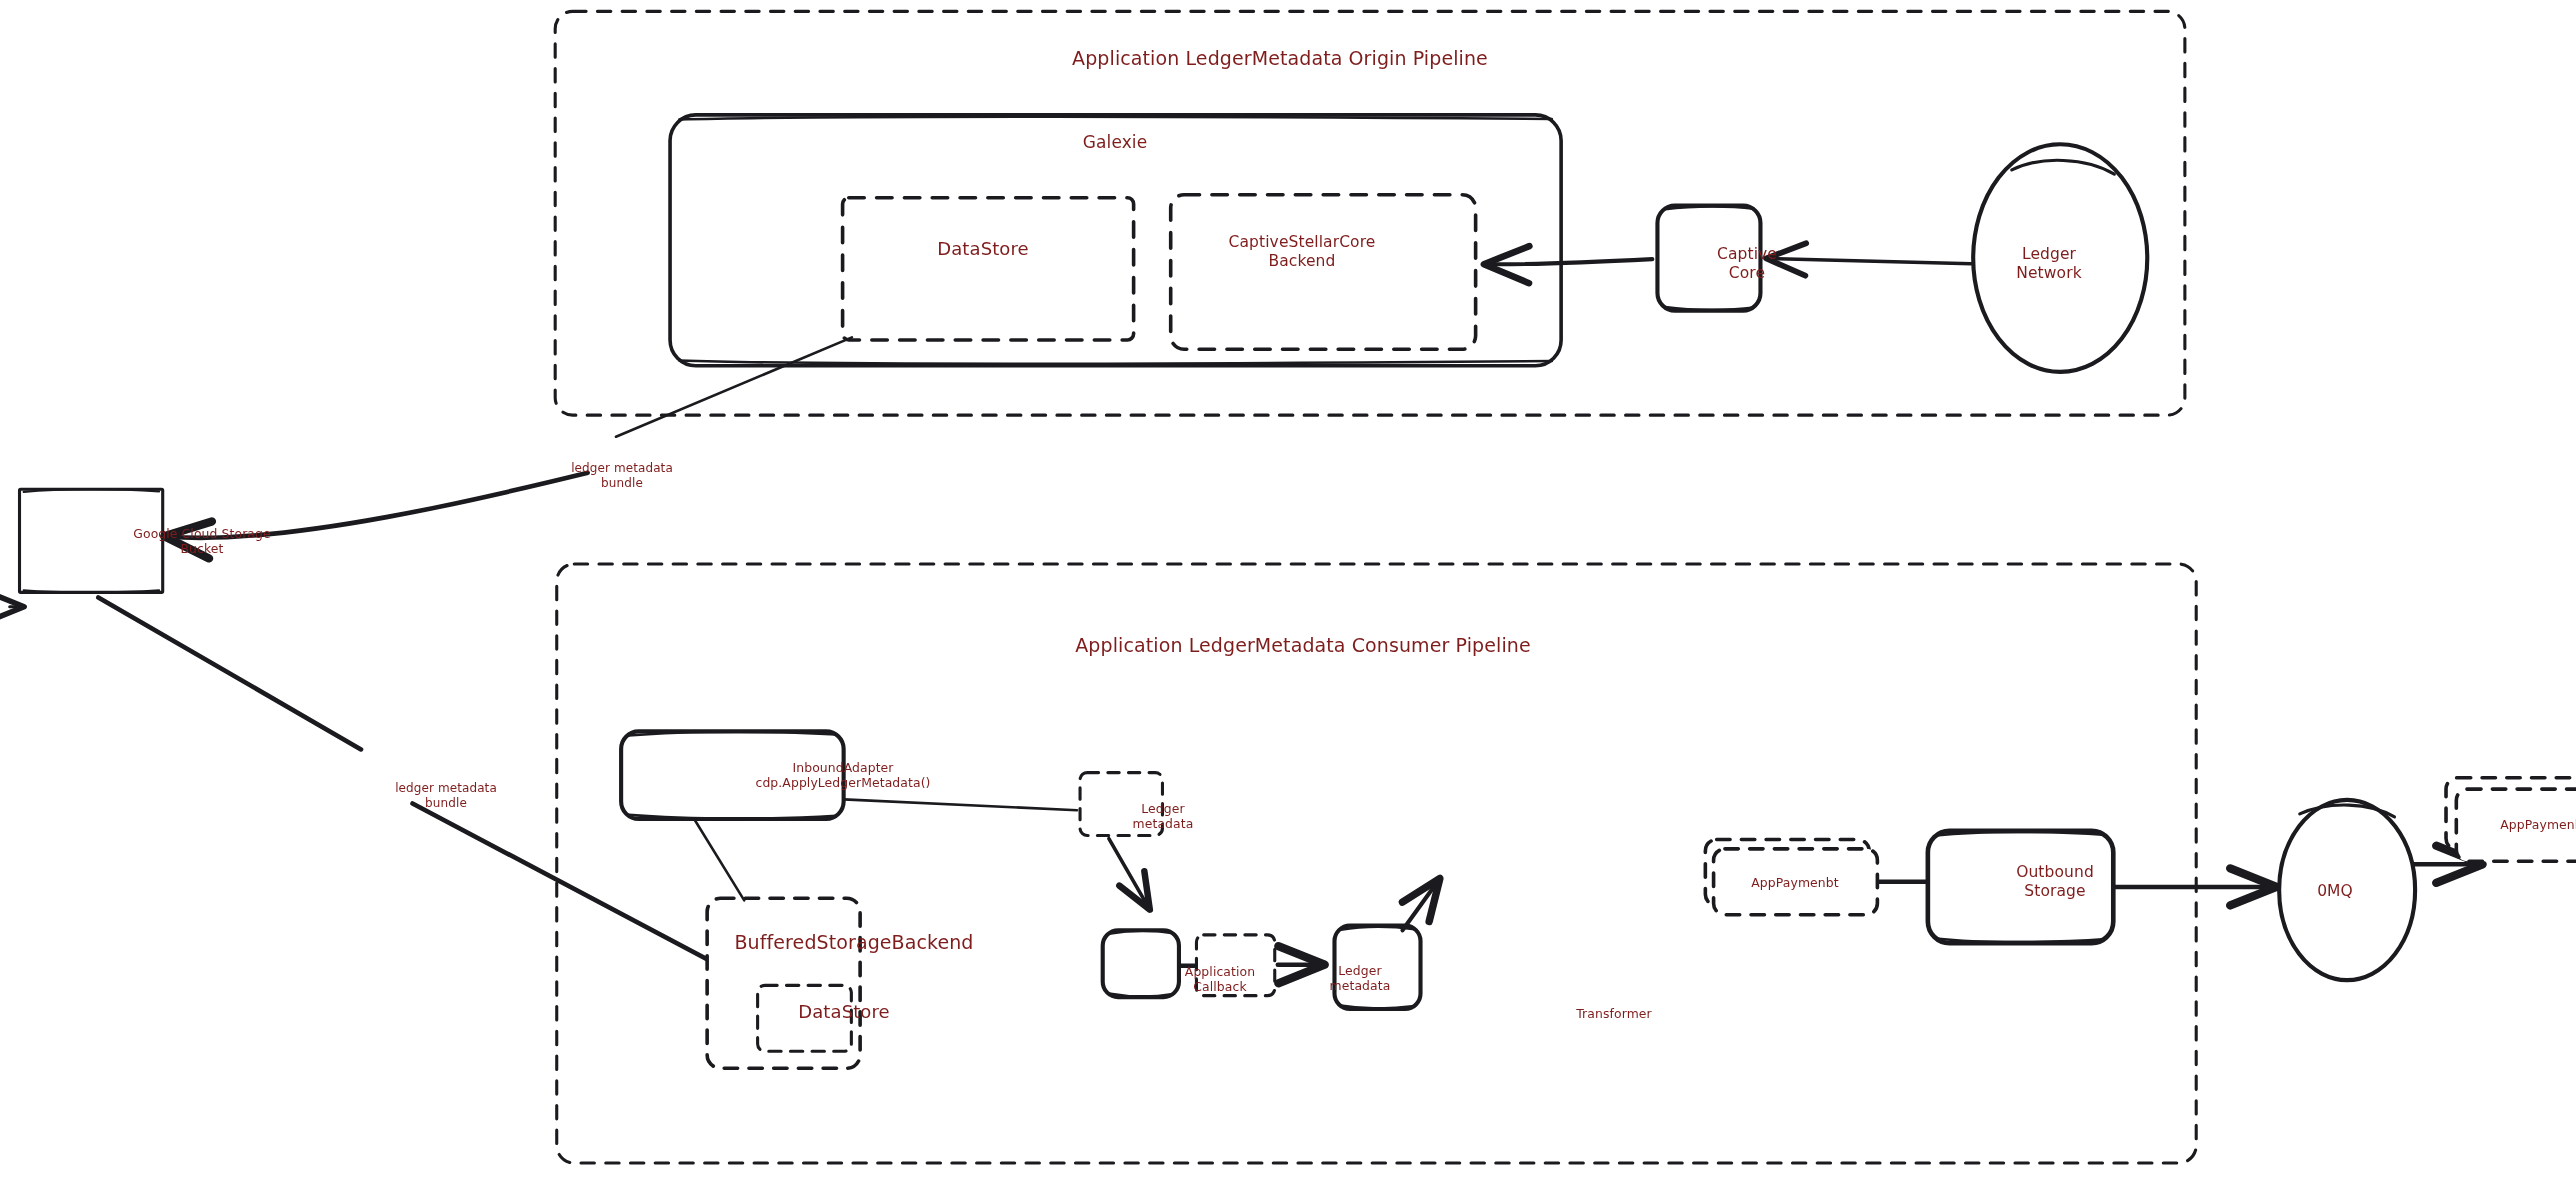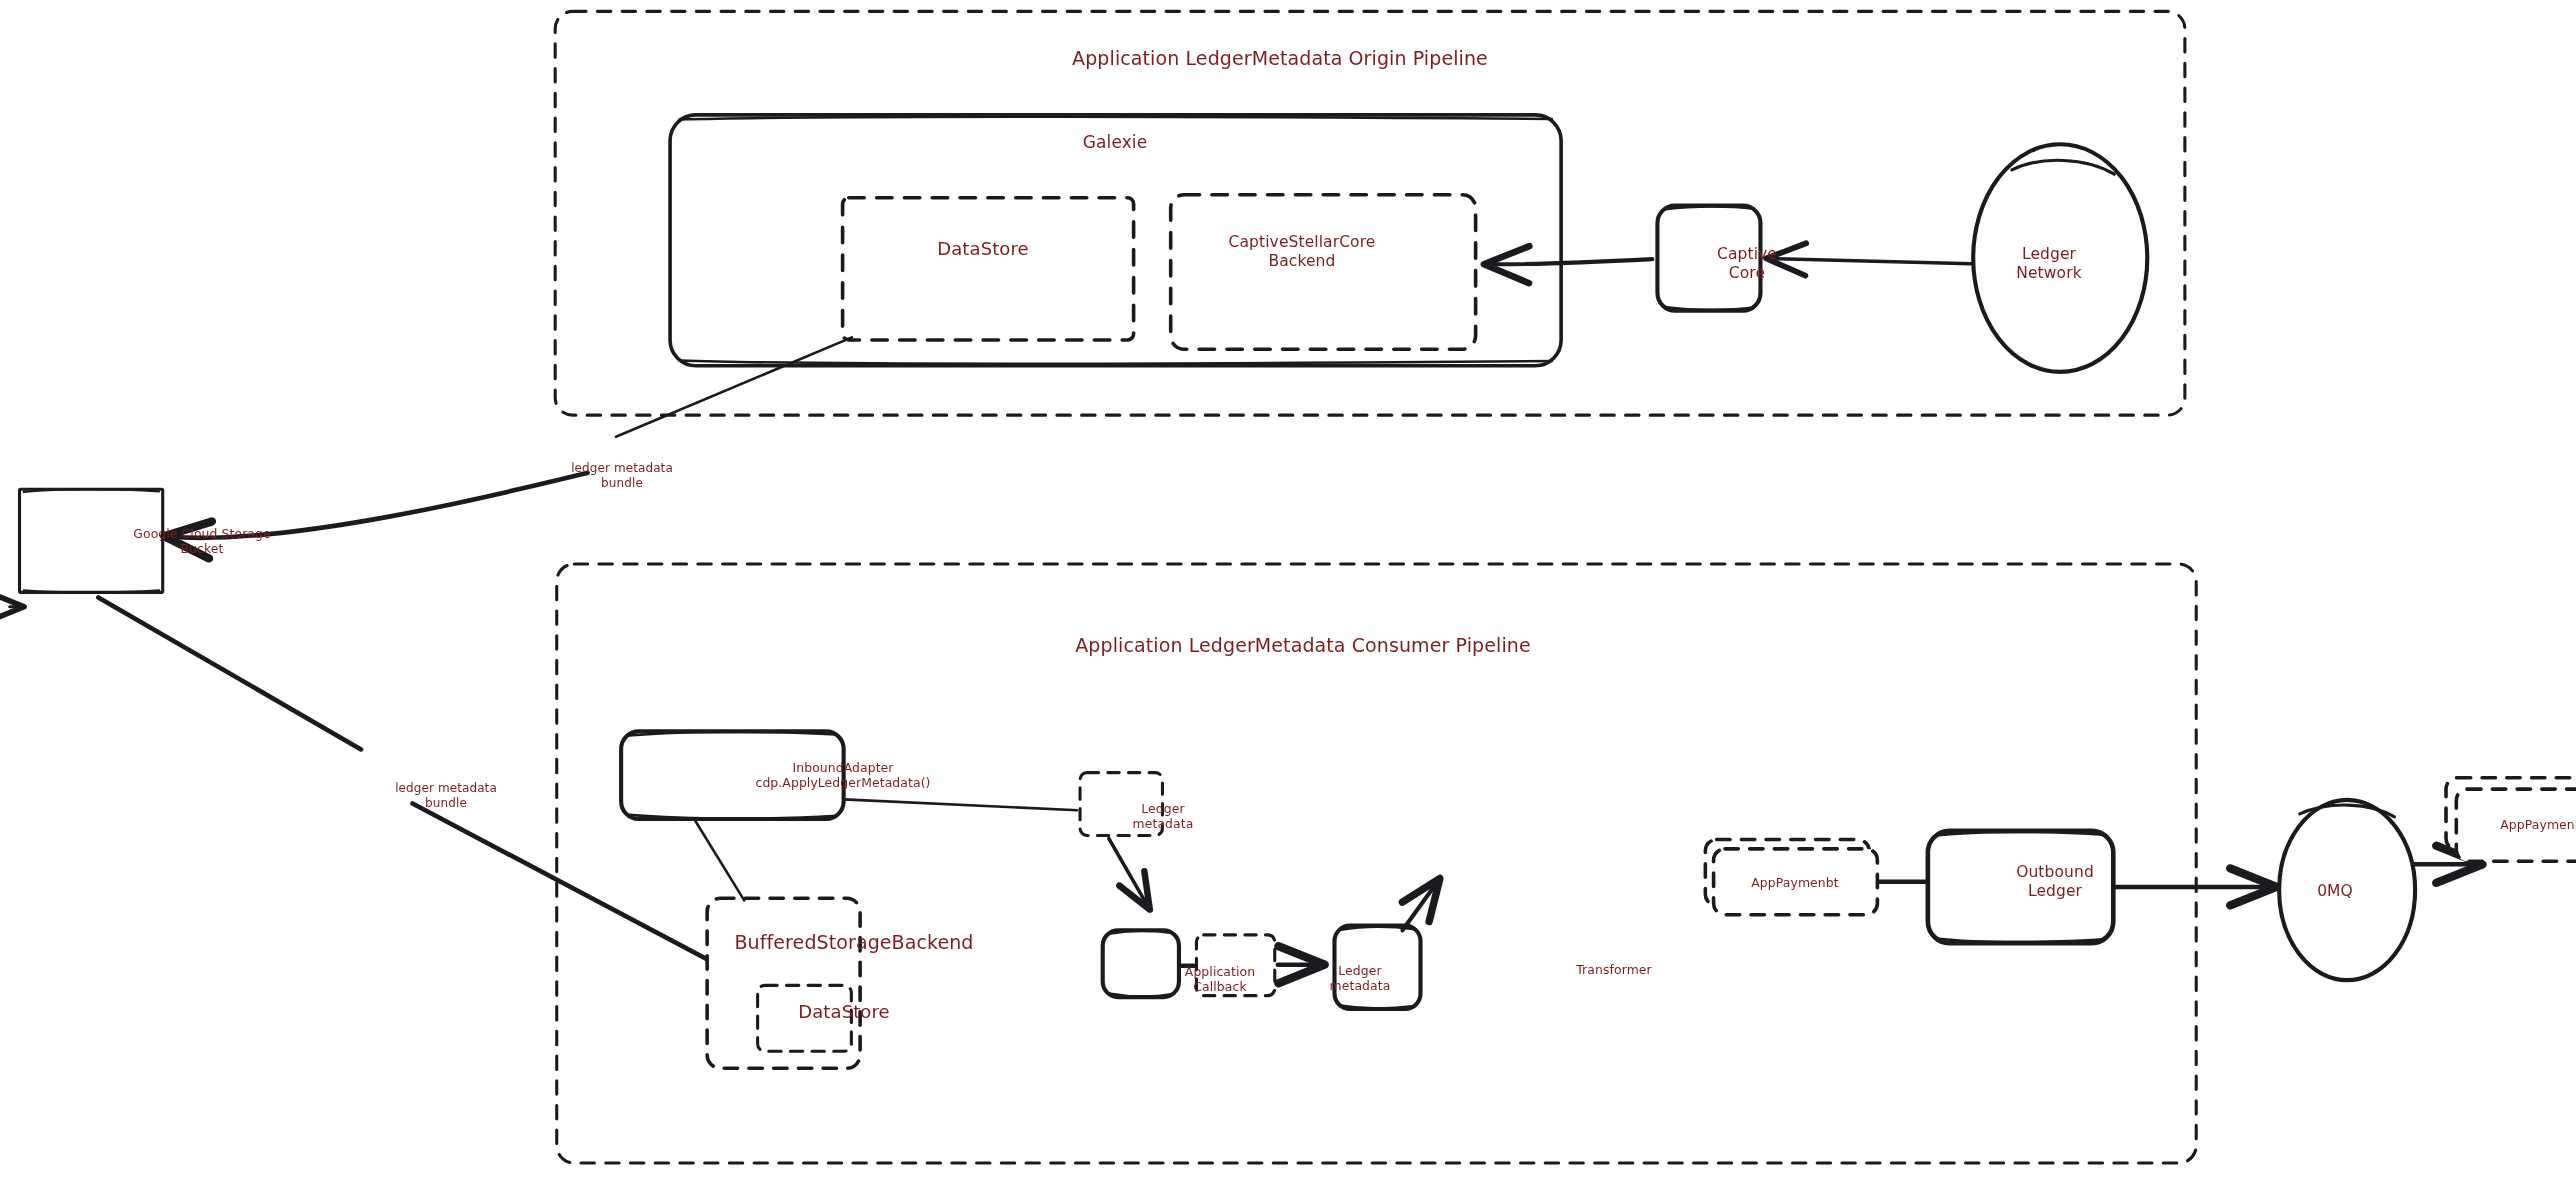--- a/index.html
+++ b/index.html
@@ -257,21 +257,21 @@
 
   <div class="lbl node-xs" style="left:823px; top:775px;margin-left:20px;">InboundAdapter
 cdp.ApplyLedgerMetadata()</div>
   <div class="lbl node-xs" style="left:1163px; top:816px;">Ledger
 metadata</div>
   <div class="lbl node-lg" style="left:844px; top:1012px;">DataStore</div>
   <div class="lbl node-xs" style="left:1185px; top:979px;margin-left:35px;">Application
 Callback</div>
   <div class="lbl node-xs" style="left:1360px; top:978px;">Ledger
 metadata</div>
-  <div class="lbl node-xs" style="left:1614px; top:970px;">Transformer</div>
+  <div class="lbl node-xs" style="left:1614px; top:1014px;">Transformer</div>
   <div class="lbl node-xs" style="left:1795px; top:883px;">AppPaymenbt</div>
   <div class="lbl node-md" style="left:2055px; top:882px;">Outbound
-Ledger</div>
+Storage</div>
   <div class="lbl node-md" style="left:2335px; top:891px;">0MQ</div>
   <div class="lbl node-xs" style="left:2544px; top:825px;">AppPaymenbt</div>
 
 </div>
 
 
 </body></html>

